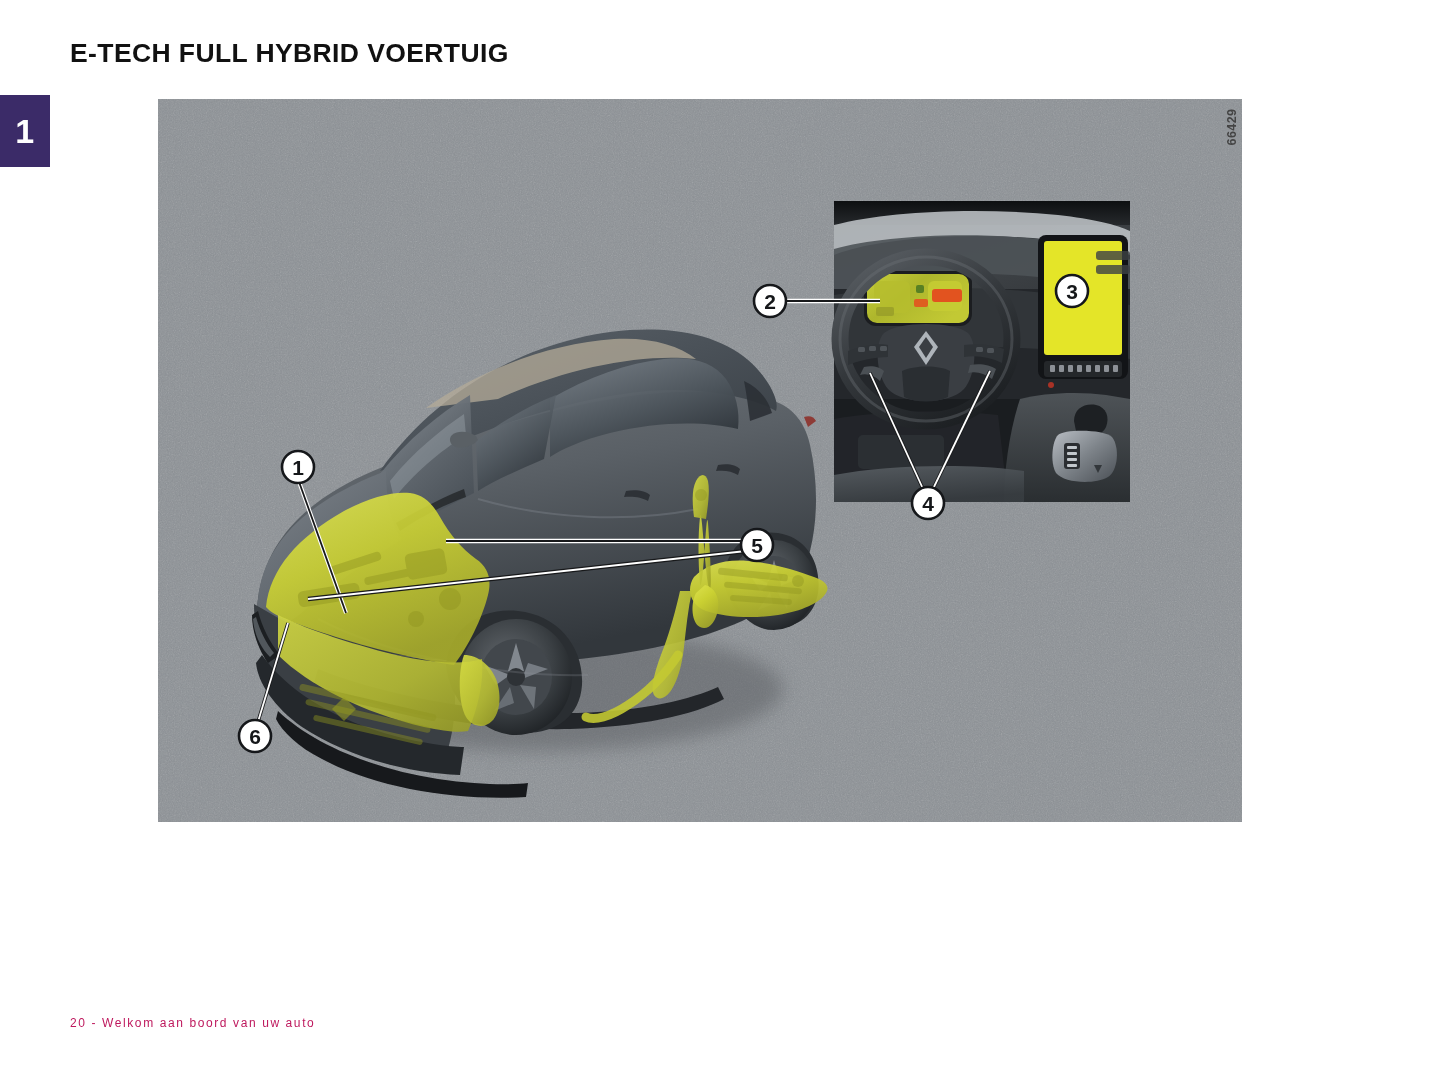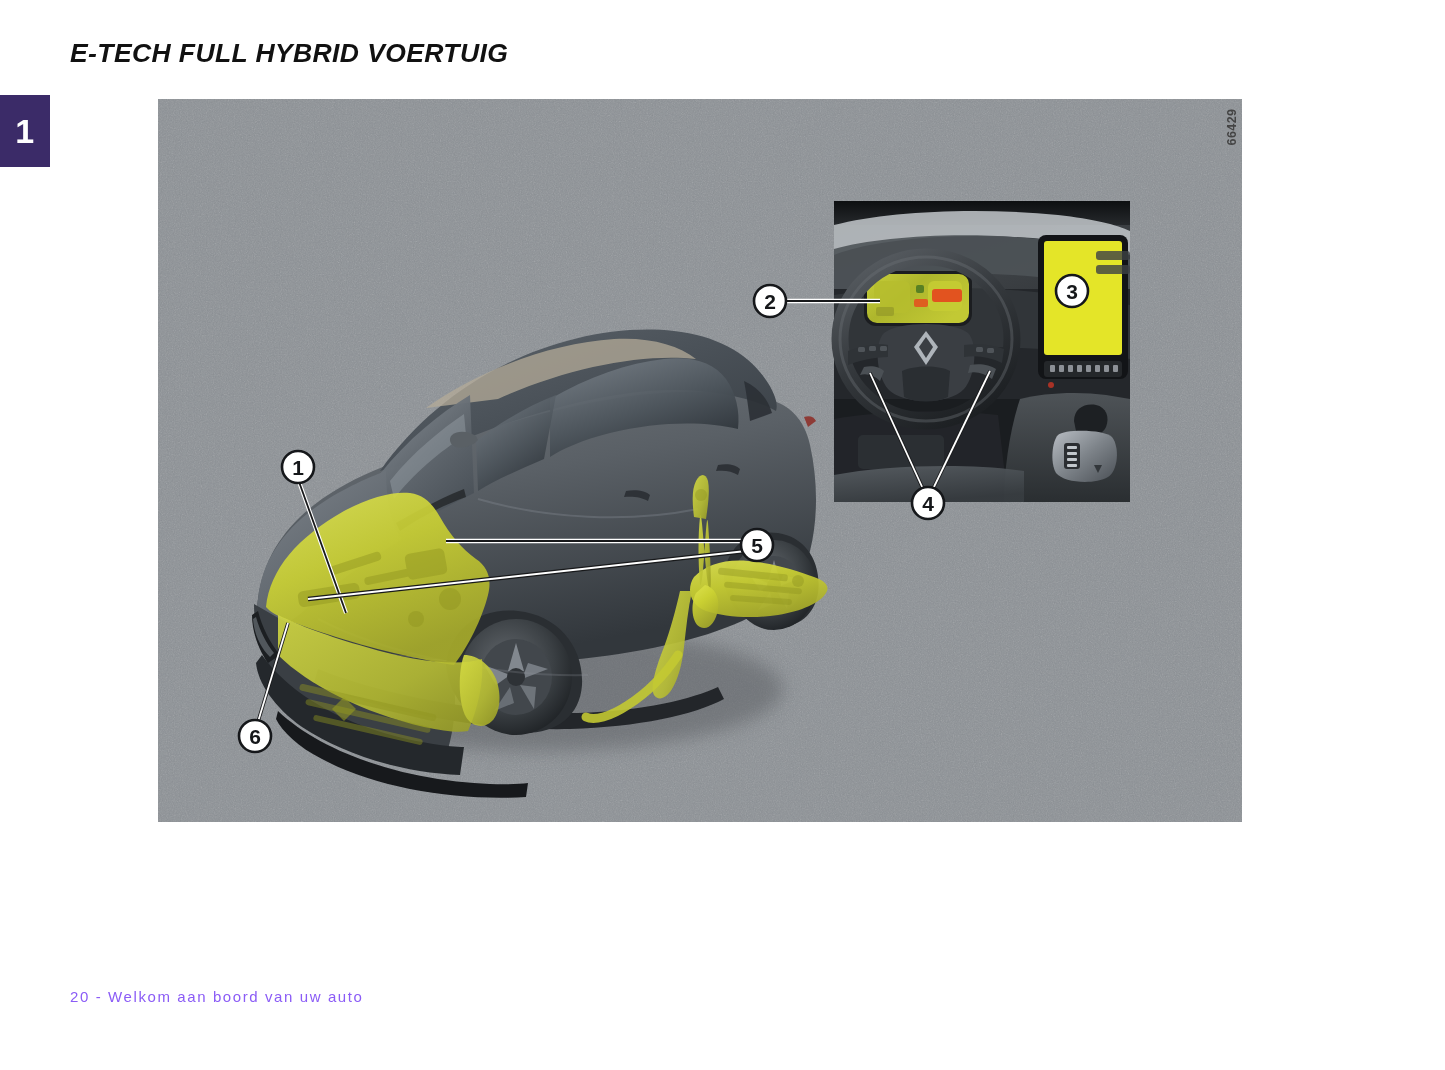--- a/index.html
+++ b/index.html
@@ -36,31 +36,30 @@
   
   .page-title {
     position: absolute;
     left: 70px;
     top: 38px;
     font-size: 26.5px;
     font-weight: 700;
     letter-spacing: 0.4px;
     color: #111111;
     white-space: nowrap;
-    font-style: italic;
   }
 
   
   .page-footer {
     position: absolute;
     left: 70px;
-    top: 988px;
-    font-size: 15px;
+    top: 1016px;
+    font-size: 12px;
     letter-spacing: 1.6px;
-    color: #8b5cf6;
+    color: #be185d;
     white-space: nowrap;
   }
 
   
   .figure-panel {
     position: absolute;
     left: 158px;
     top: 99px;
     width: 1084px;
     height: 723px;

